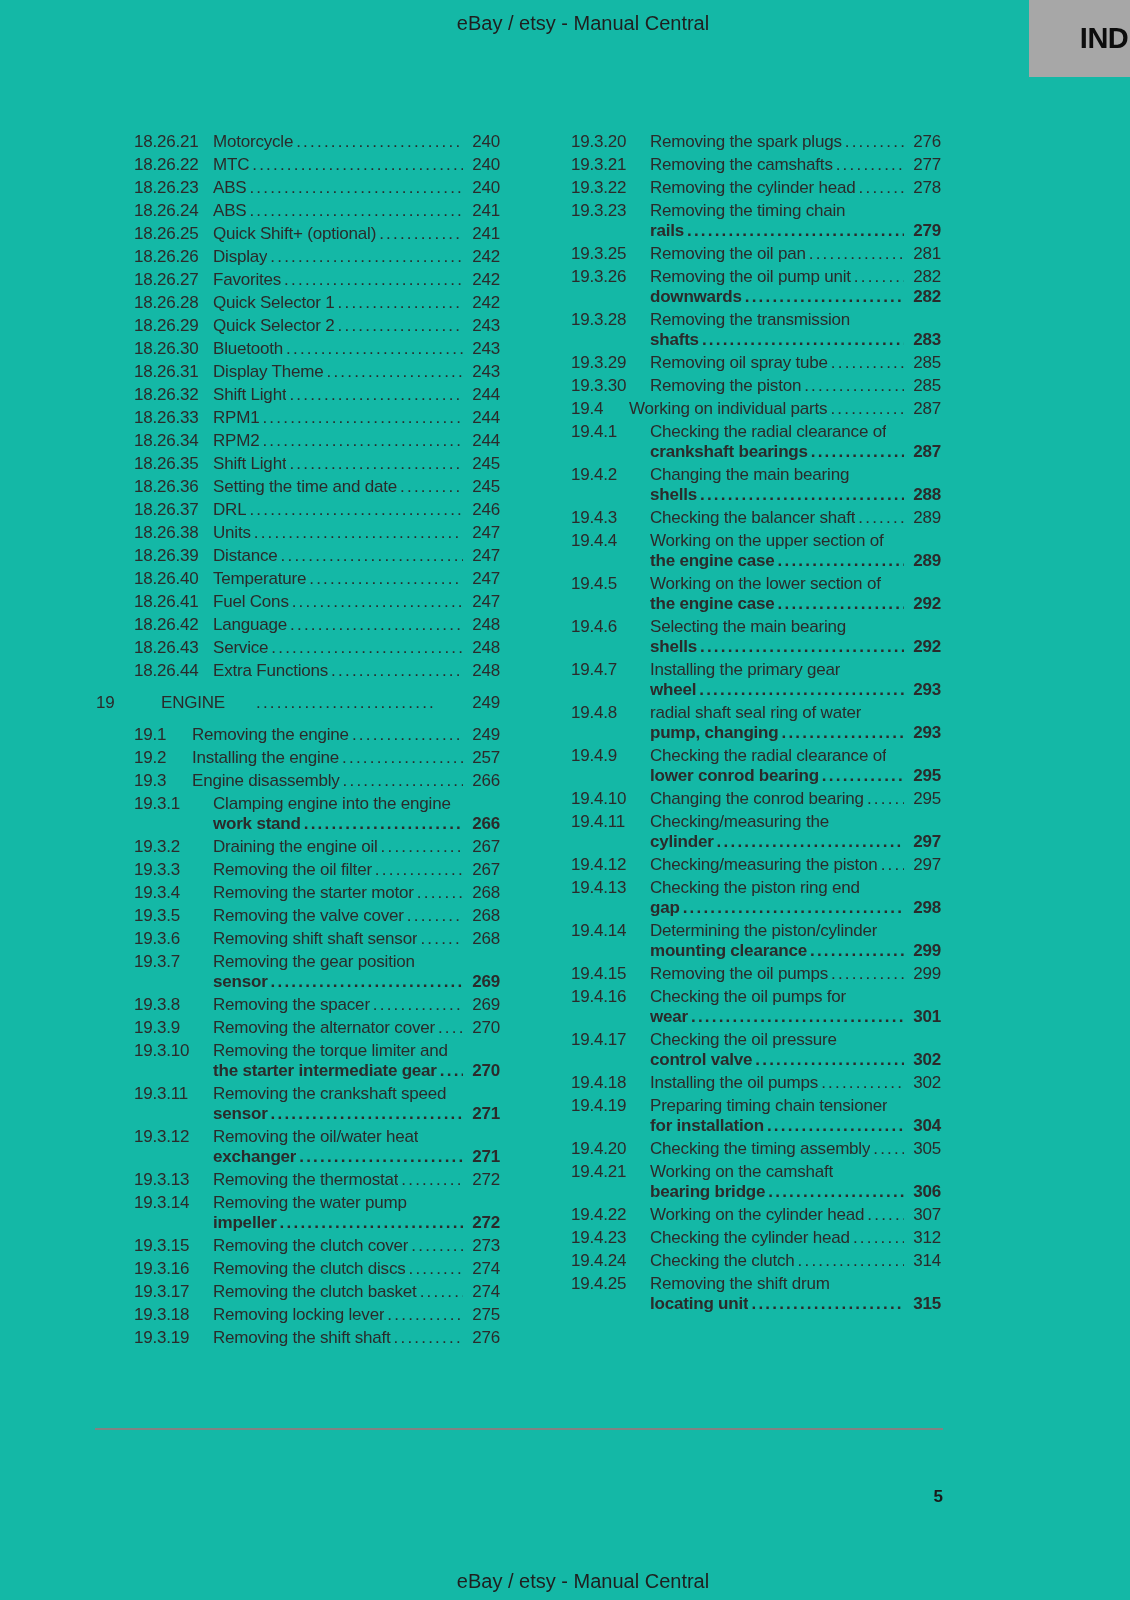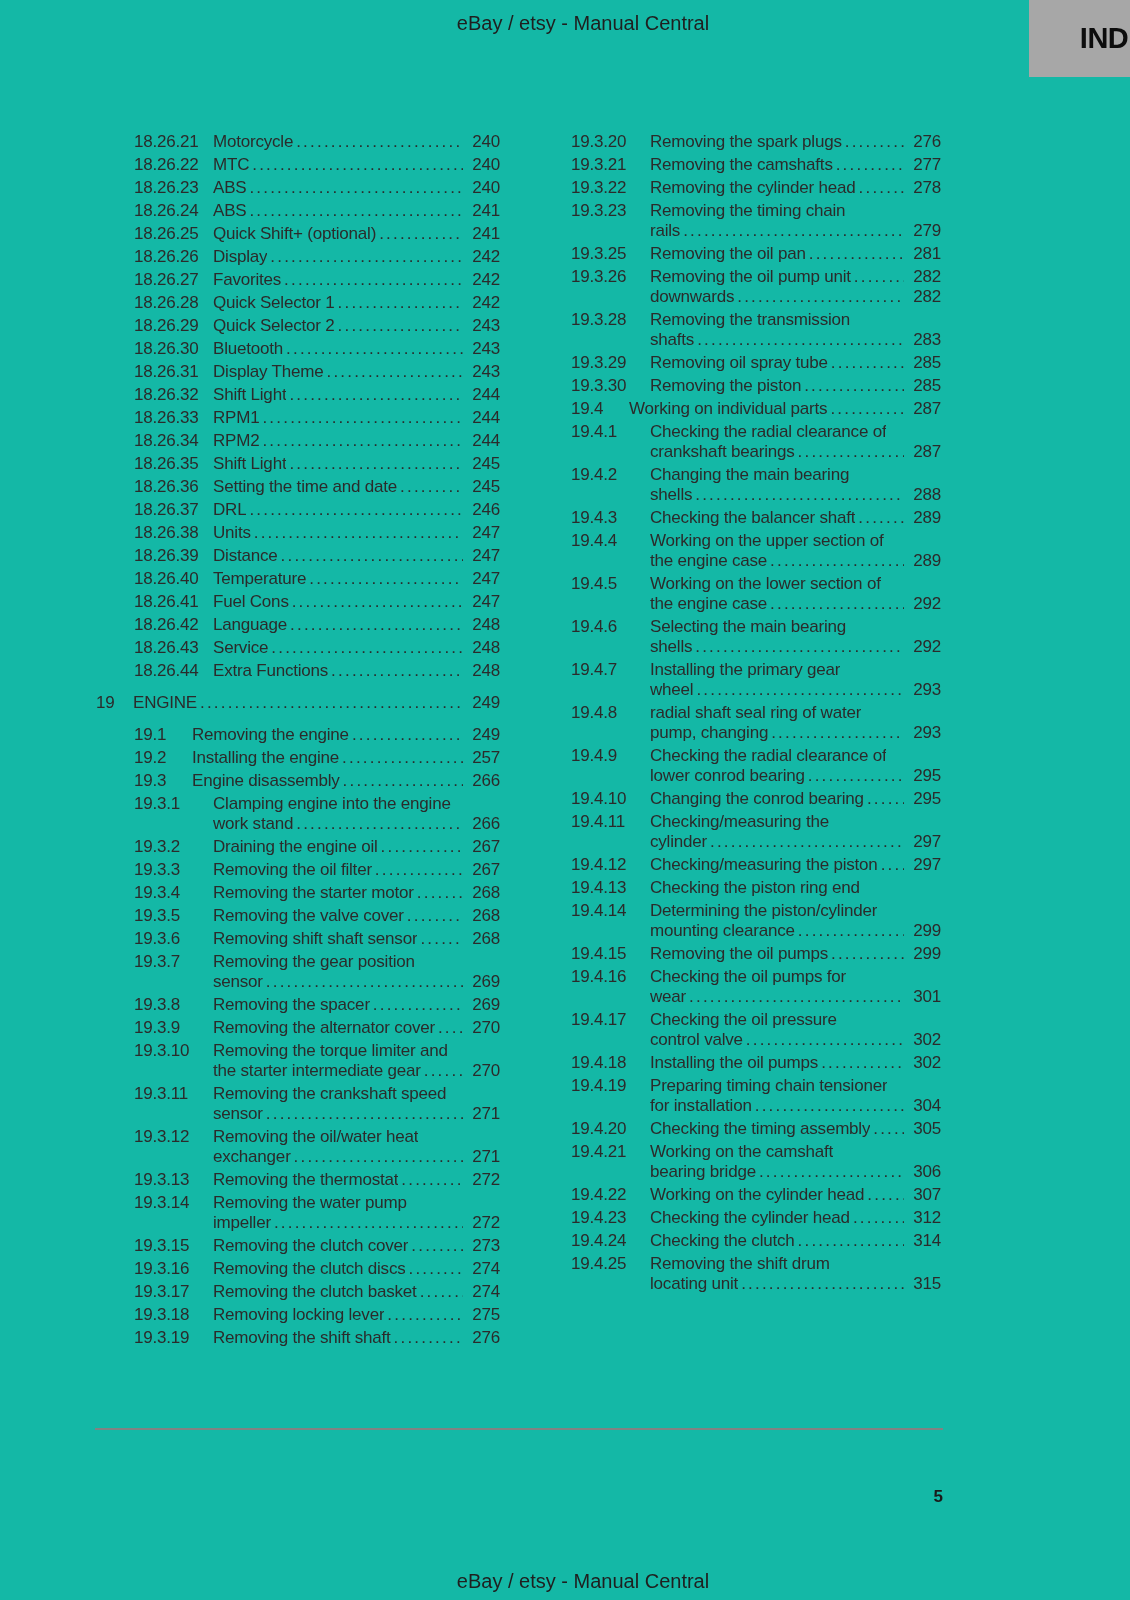--- a/index.html
+++ b/index.html
@@ -46,23 +46,23 @@
 
   .row {
     display: flex;
     align-items: baseline;
     height: 23px;
     line-height: 23px;
     font-size: 17px;
     letter-spacing: -0.2px;
     white-space: nowrap;
   }
-  .row.cont { margin-top: -3px; }
-
-  .row.l1 { margin: 9px 0; }
+  .row.cont { margin-top: -3px; font-weight: bold; }
+
+  .row.l1 { margin: 9px 0; gap: 28px; }
   .row.l1 .num { flex: 0 0 37px; }
   .row.l2, .row.l3 { padding-left: 38px; }
   .row.l2 .num { flex: 0 0 58px; }
   .row.l3 .num { flex: 0 0 79px; }
 
   .num   { flex-shrink: 0; }
   .title { flex: 0 1 auto; overflow: hidden; }
   .leader {
     flex: 1 1 0;
     min-width: 0;
@@ -608,20 +608,26 @@
         <div class="row l3">
           <span class="num">19.4.12</span>
           <span class="title">Checking/measuring the piston</span>
           <span class="leader"></span>
           <span class="page-col">297</span>
         </div>
         <div class="row l3">
           <span class="num">19.4.13</span>
           <span class="title">Checking the piston ring end</span>
         </div>
+        <div class="row l3 cont">
+          <span class="num"></span>
+          <span class="title">gap</span>
+          <span class="leader"></span>
+          <span class="page-col">298</span>
+        </div>
         <div class="row l3">
           <span class="num">19.4.14</span>
           <span class="title">Determining the piston/cylinder</span>
         </div>
         <div class="row l3 cont">
           <span class="num"></span>
           <span class="title">mounting clearance</span>
           <span class="leader"></span>
           <span class="page-col">299</span>
         </div>

